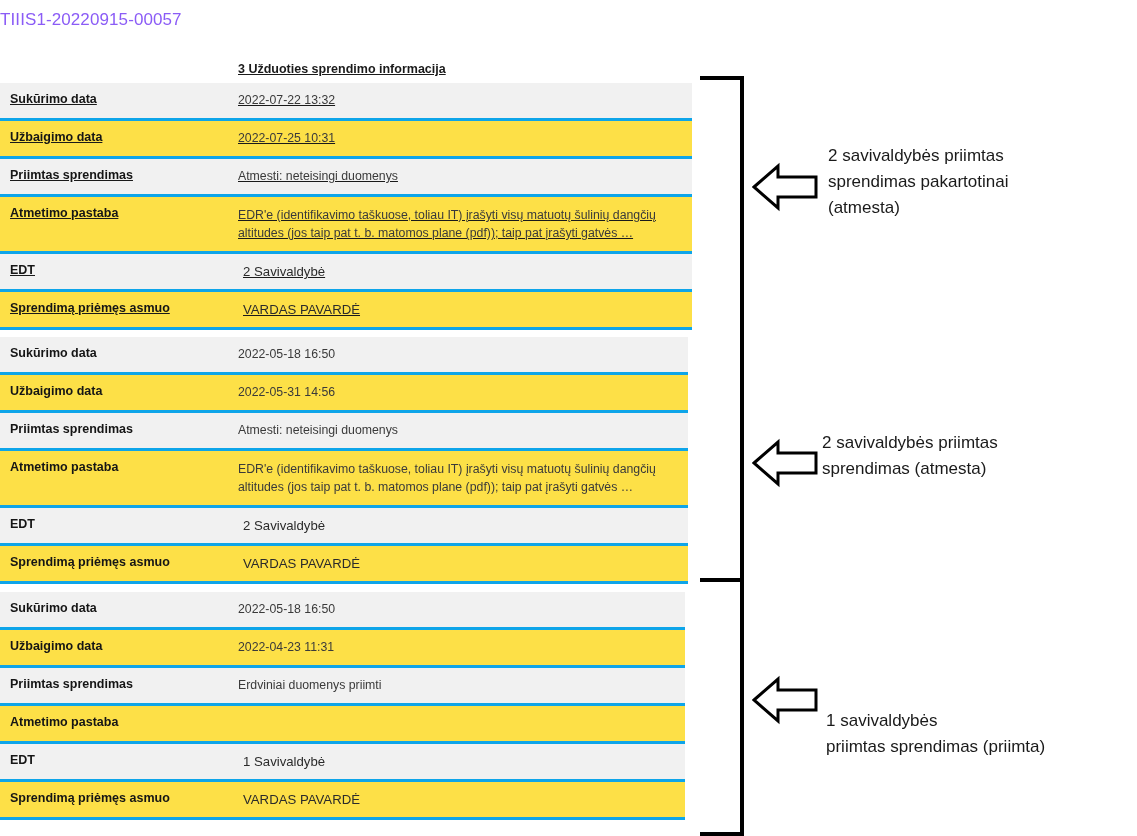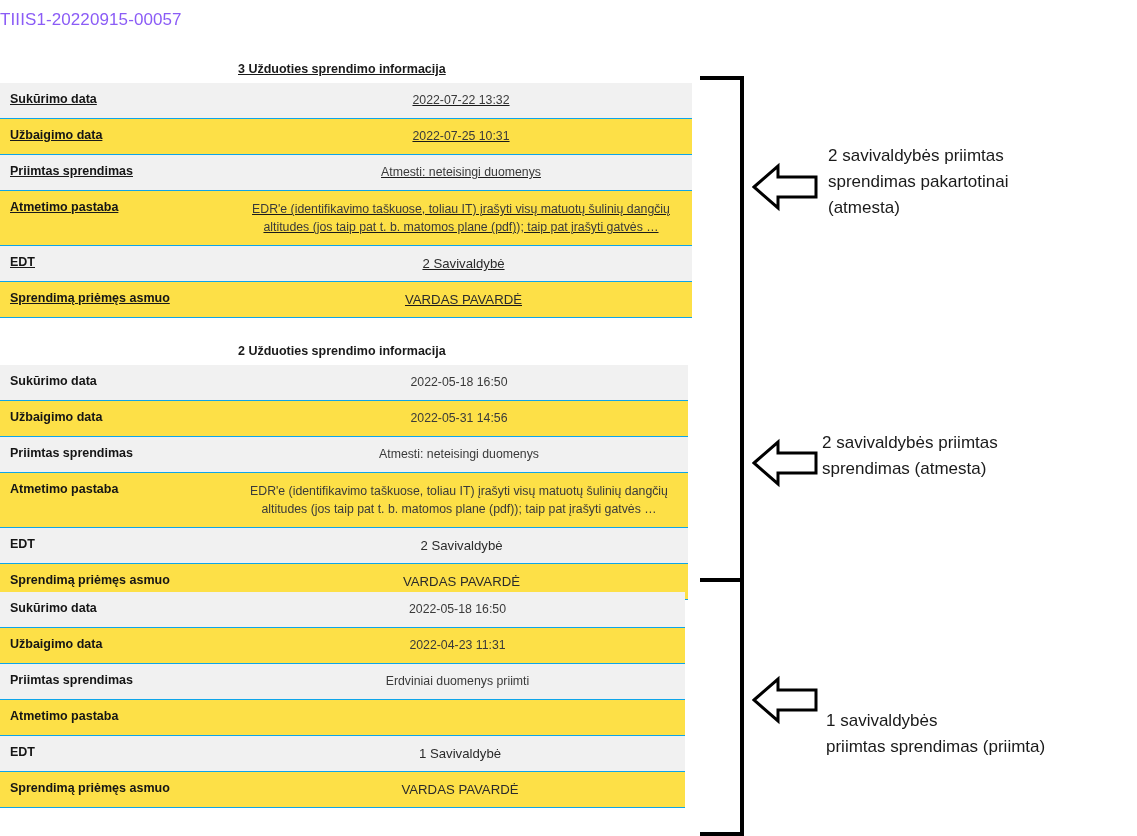--- a/index.html
+++ b/index.html
@@ -45,38 +45,37 @@
     box-sizing: border-box;
   }
   table.info {
     border-collapse: collapse;
     table-layout: fixed;
     width: 100%;
     font-size: 12.5px;
   }
   table.info td {
     vertical-align: top;
-    border-bottom: 1px solid #0ea5e9;
+    border-bottom: 3px solid #0ea5e9;
     padding: 0;
   }
   table.info td.lbl {
     width: 238px;
     font-weight: bold;
     color: #151515;
     font-size: 12.5px;
     padding: 9px 4px 9px 10px;
     box-sizing: border-box;
   }
   table.info td.val {
     color: #3a3a3a;
     font-size: 12.3px;
     padding: 9px 8px 9px 0px;
     box-sizing: border-box;
     line-height: 17px;
-    text-align: center;
   }
   table.info tr.shade td { background: #f1f1f1; }
   table.info tr.plain td { background: #fde047; }
   table.info tr.tall td.val { line-height: 18px; }
 
   
   table.info td.val.wide {
     font-size: 13.2px;
     color: #2b2b2b;
     padding-left: 5px;
@@ -137,21 +136,20 @@
       </tr>
       <tr class="plain">
         <td class="lbl">Sprendimą priėmęs asmuo</td>
         <td class="val wide">VARDAS PAVARDĖ</td>
       </tr>
     </tbody>
   </table>
 </div>
 
 <div class="block" id="block-1" style="top:337px; width:688px;">
-  <div class="block-title">2 Užduoties sprendimo informacija</div>
   <table class="info">
     <tbody>
       <tr class="shade">
         <td class="lbl">Sukūrimo data</td>
         <td class="val">2022-05-18 16:50</td>
       </tr>
       <tr class="plain">
         <td class="lbl">Užbaigimo data</td>
         <td class="val">2022-05-31 14:56</td>
       </tr>

